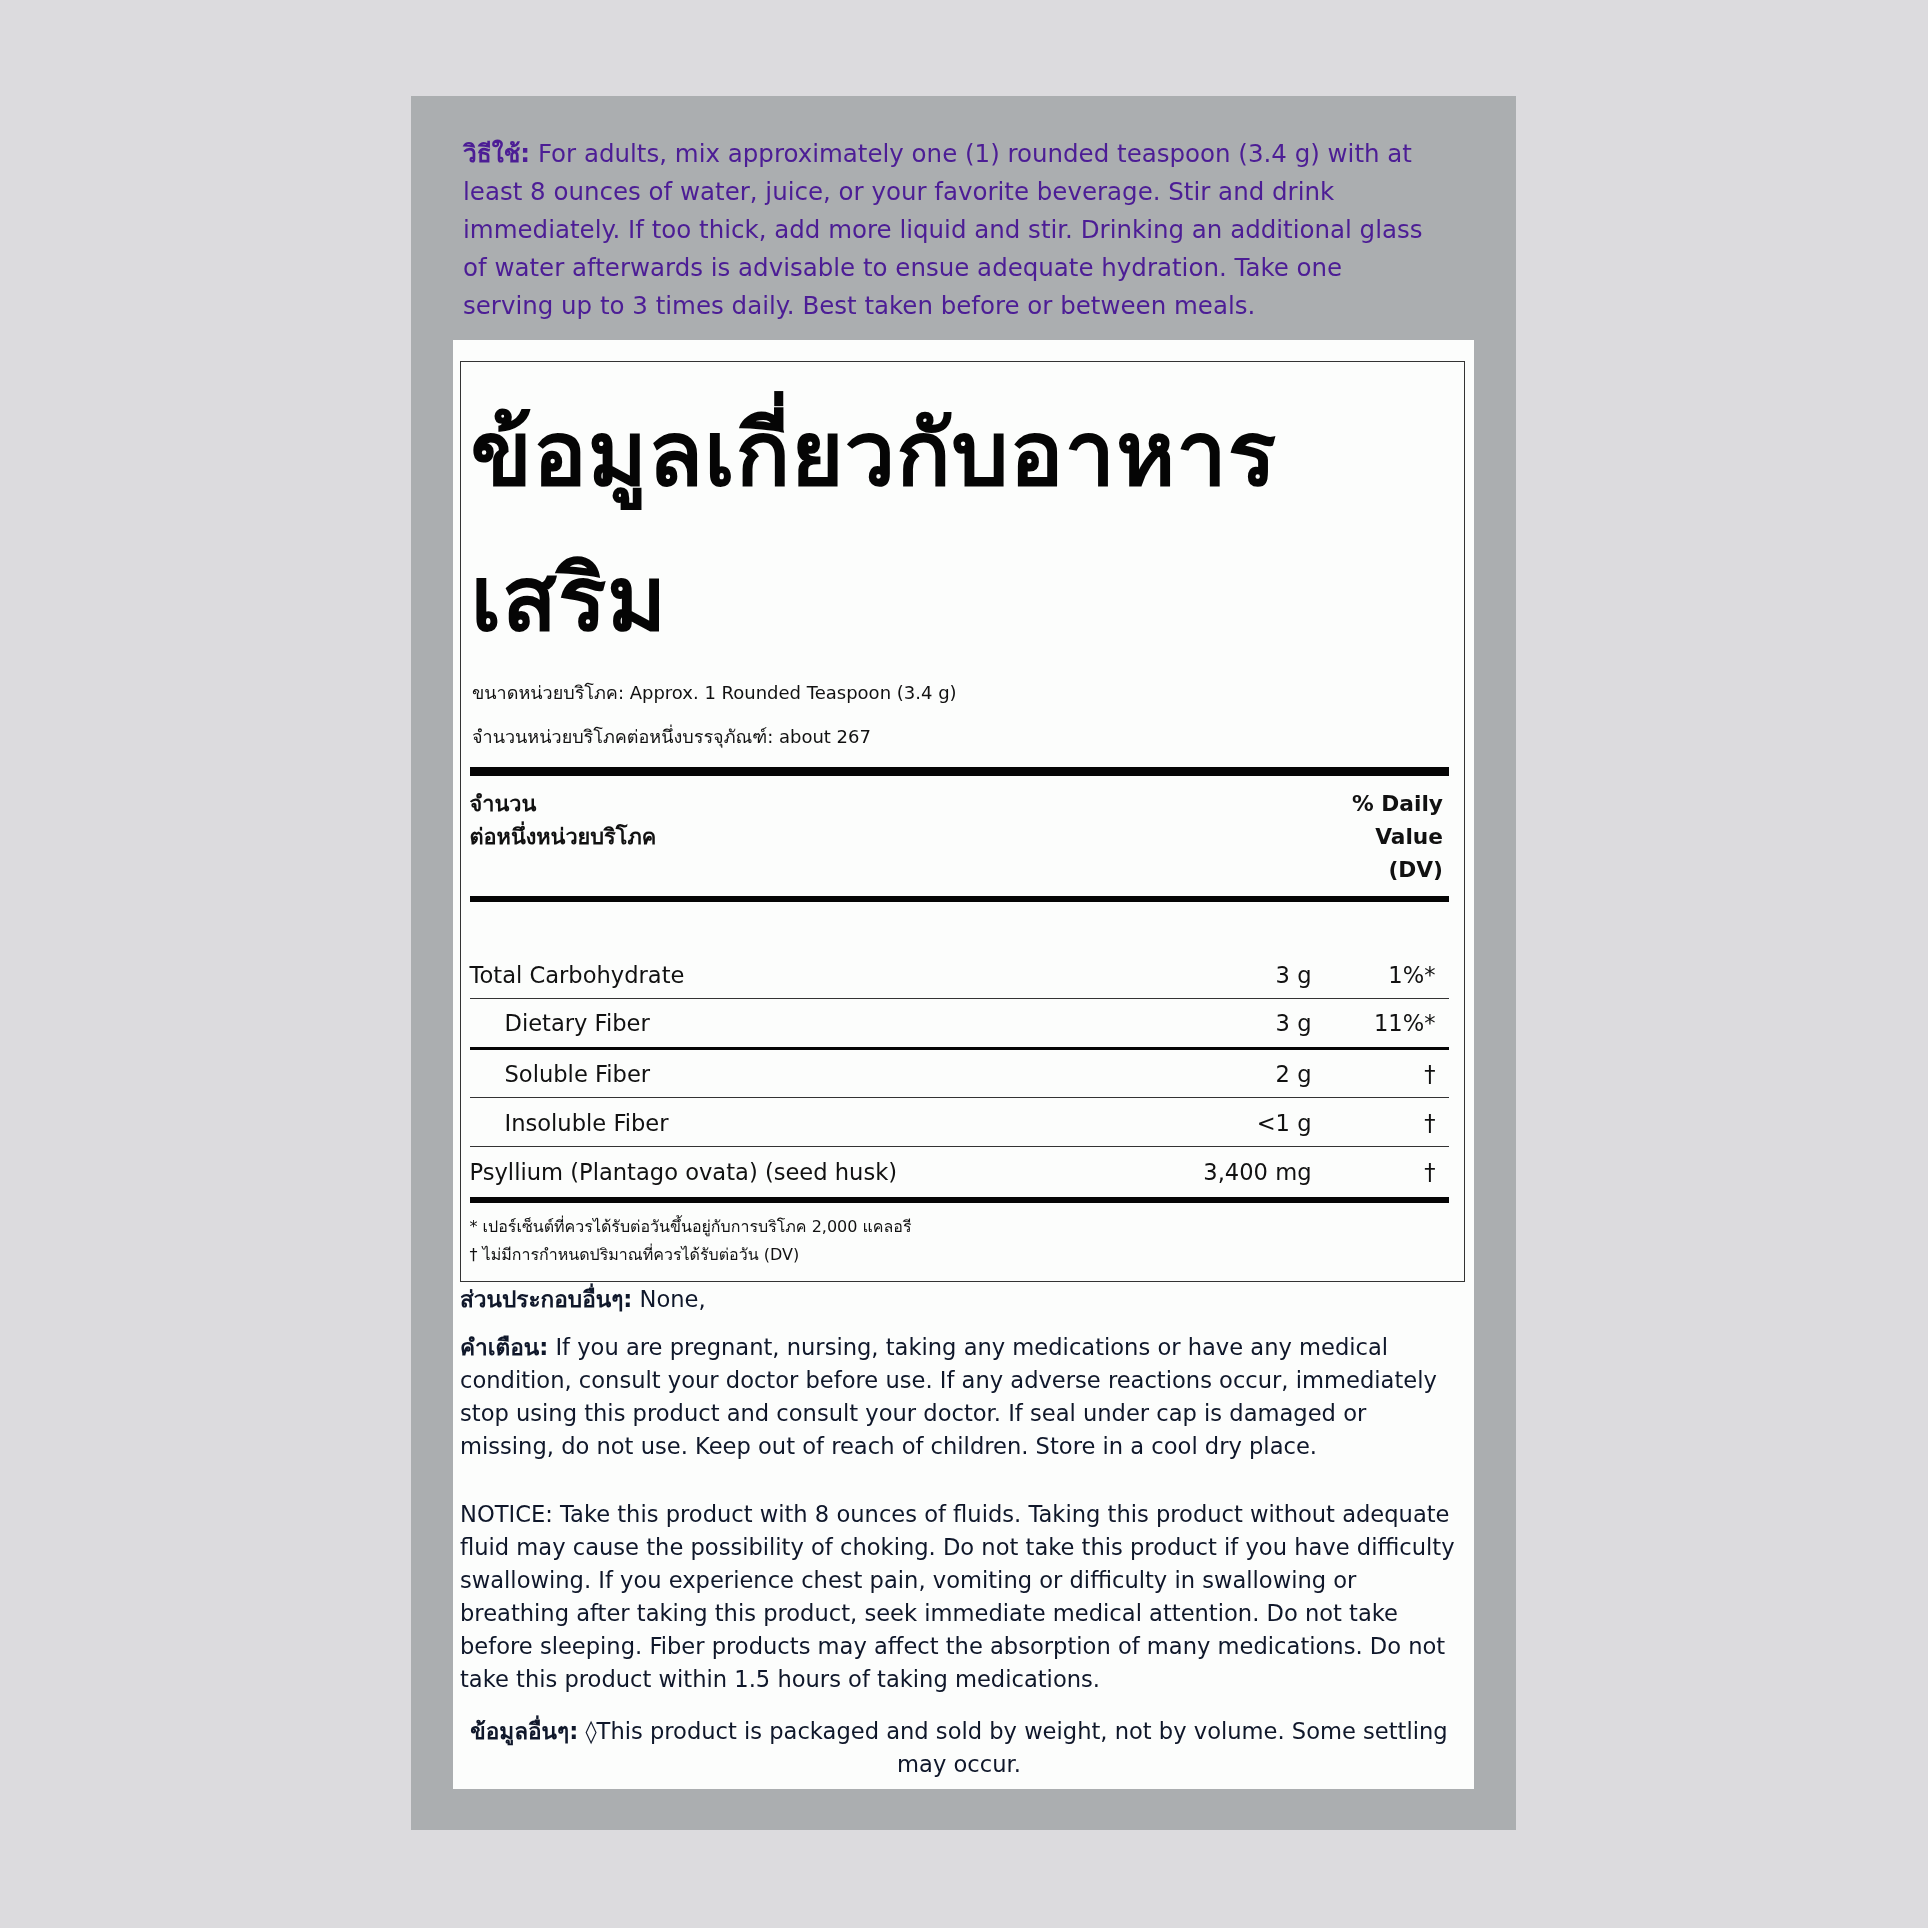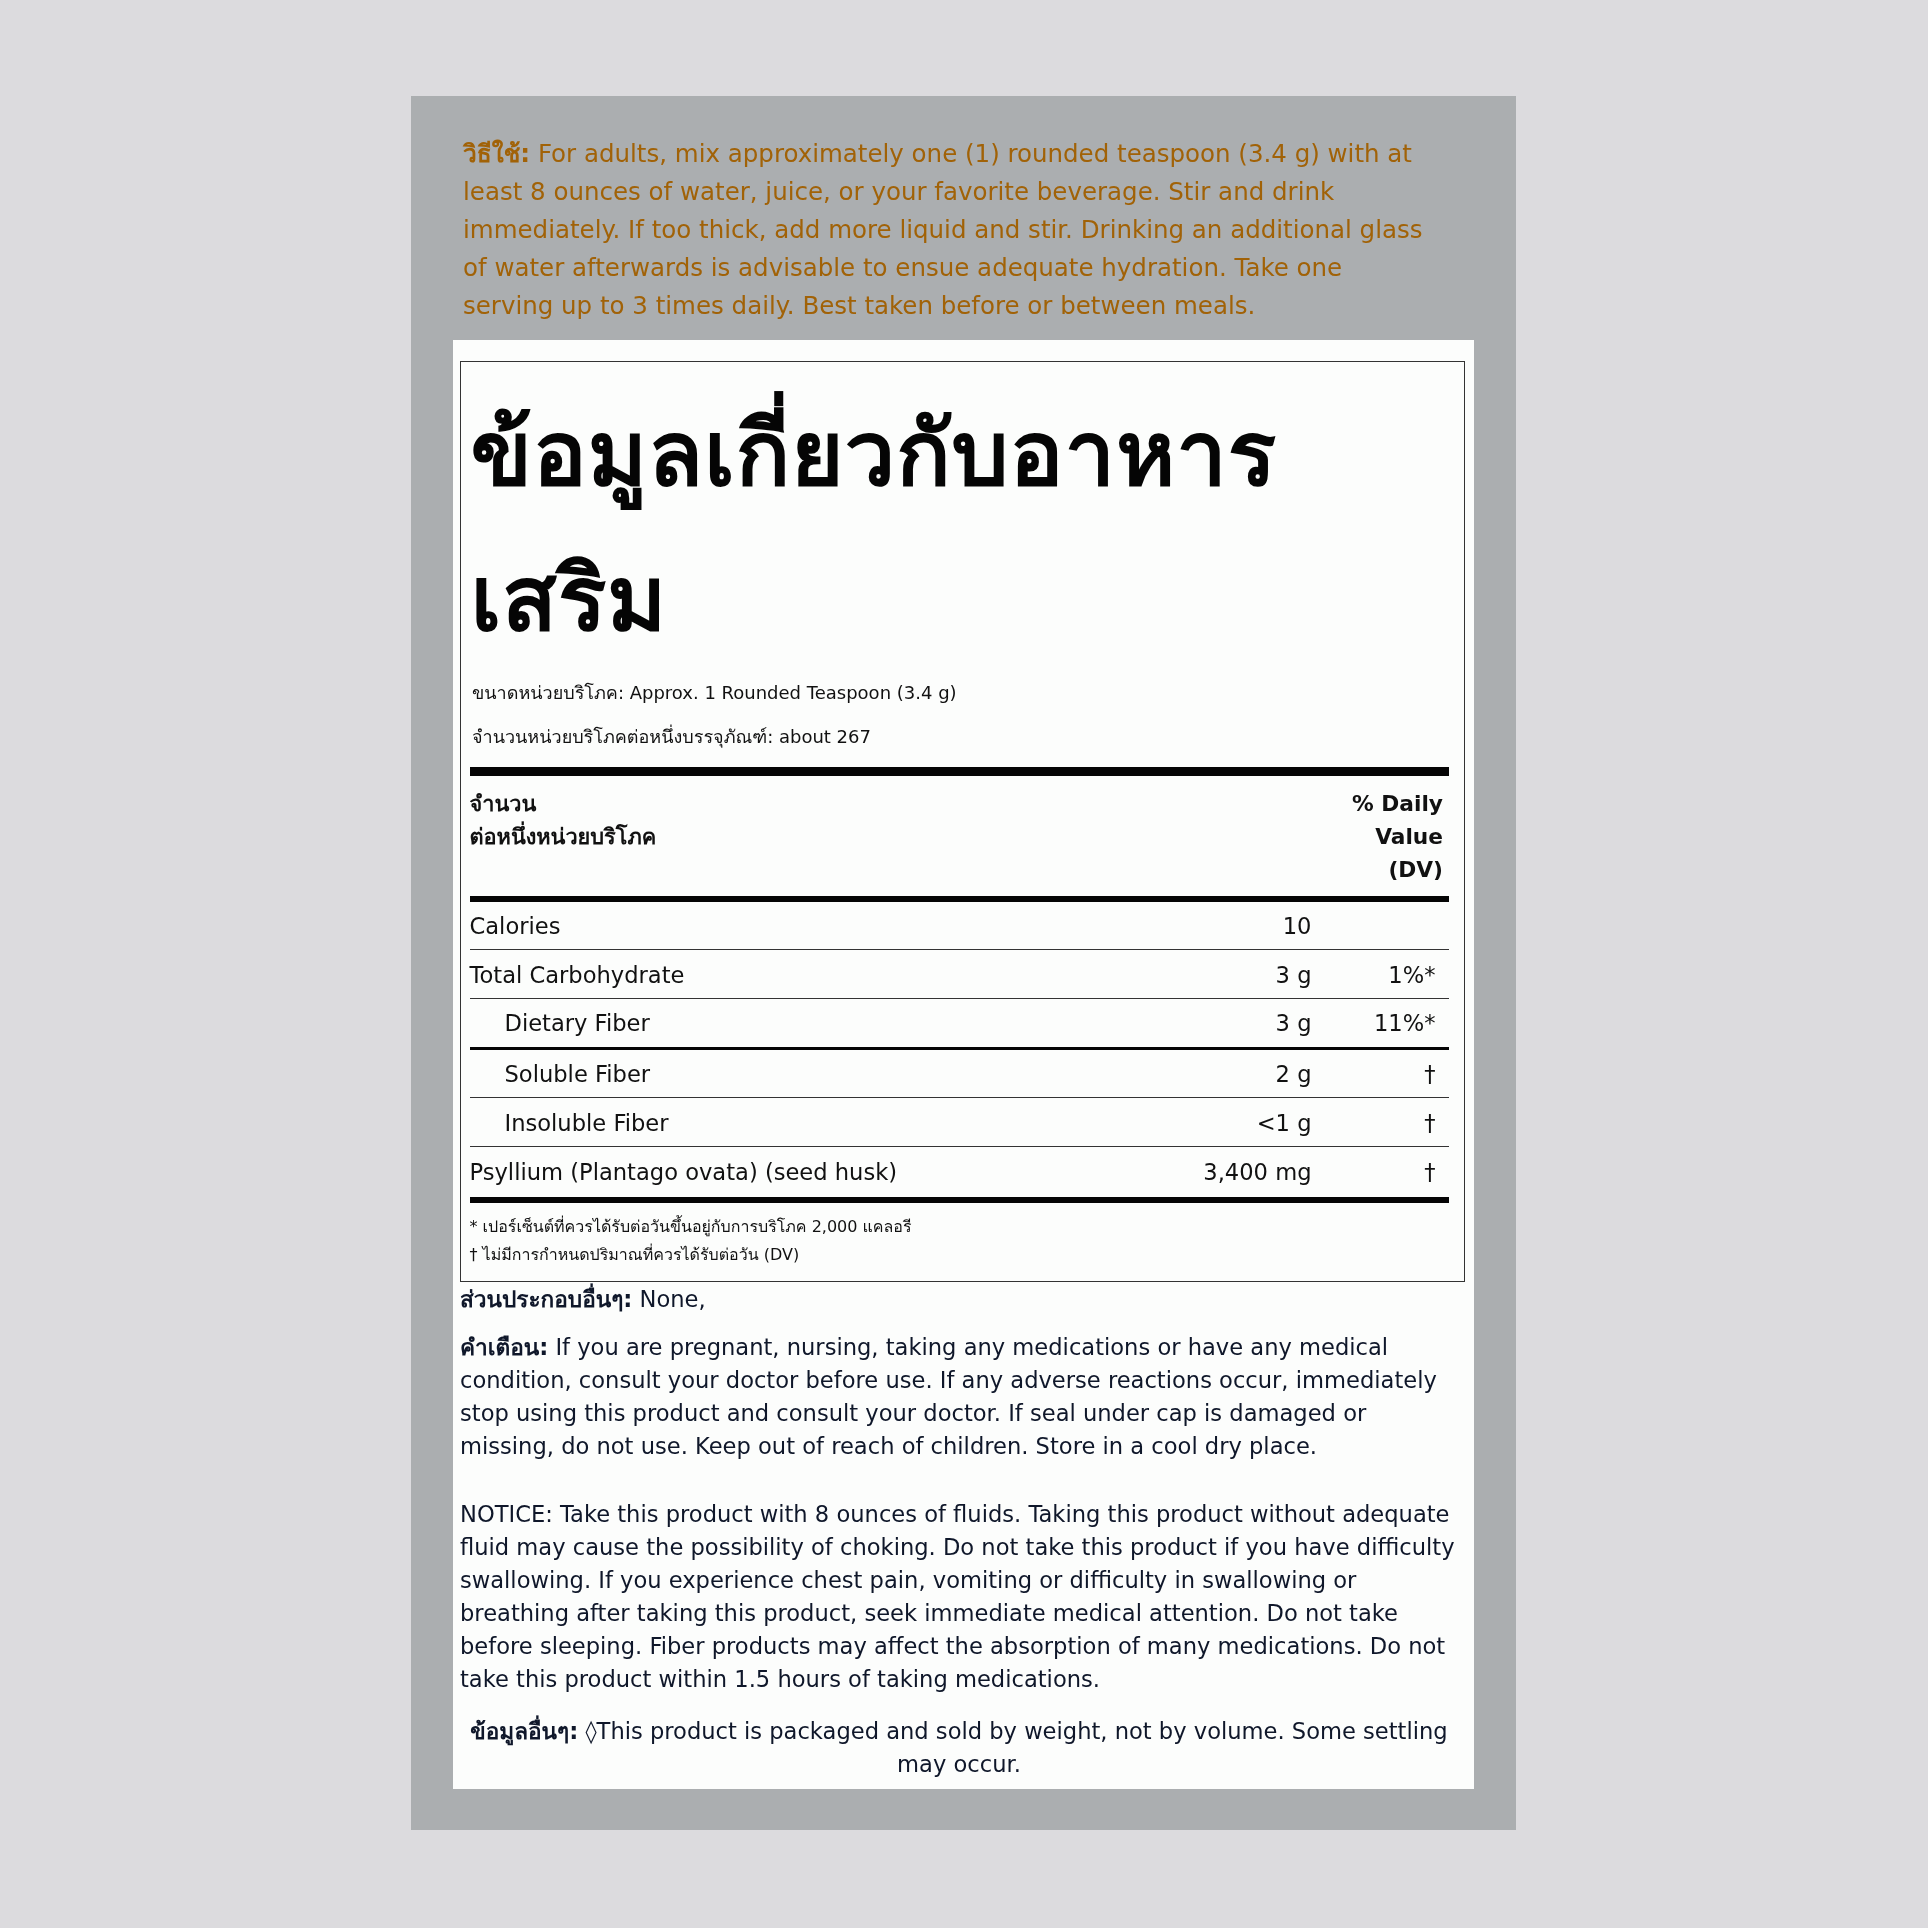--- a/index.html
+++ b/index.html
@@ -7,21 +7,21 @@
     width:1928px; height:1928px; background:#dcdbde;
     font-family:"DejaVu Sans","Liberation Sans",sans-serif; color:#111;
     position:relative; overflow:hidden;
   }
   .panel {
     position:absolute; left:411px; top:96px; width:1105px; height:1734px;
     background:#abaeb0;
   }
   .directions {
     position:absolute; left:463px; top:135px; width:970px;
-    font-size:24.5px; line-height:38px; color:#a16207;
+    font-size:24.5px; line-height:38px; color:#4c1d95;
   }
   .b { font-weight:bold; }
   .card {
     position:absolute; left:453px; top:340px; width:1021px; height:1449px;
     background:#fcfdfc;
   }
   .facts {
     position:absolute; left:460px; top:347px; width:1005px; height:921px;
     border:1.4px solid #333; box-sizing:border-box; background:#fcfdfc;margin-top:14px;
   }
@@ -73,25 +73,20 @@
     <div>ต่อหนึ่งหน่วยบริโภค</div>
   </div>
   <div class="hdr-right">
     <div>% Daily</div>
     <div>Value</div>
     <div>(DV)</div>
   </div>
 
   <div class="bar" style="top:534px;height:5.6px;"></div>
 
-  <div class="row" style="top:540px;">
-    <span class="name">Calories</span>
-    <span class="amt">10</span>
-    <span class="dv"></span>
-  </div>
   <div class="row" style="top:589px;">
     <span class="name">Total Carbohydrate</span>
     <span class="amt">3 g</span>
     <span class="dv">1%*</span>
   </div>
   <div class="row" style="top:637px;border-bottom:3.8px solid #050505;height:51px;">
     <span class="name ind">Dietary Fiber</span>
     <span class="amt">3 g</span>
     <span class="dv">11%*</span>
   </div>

